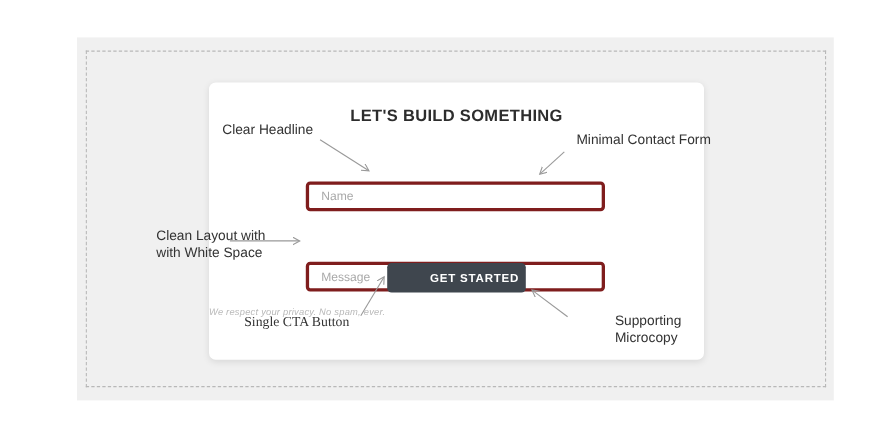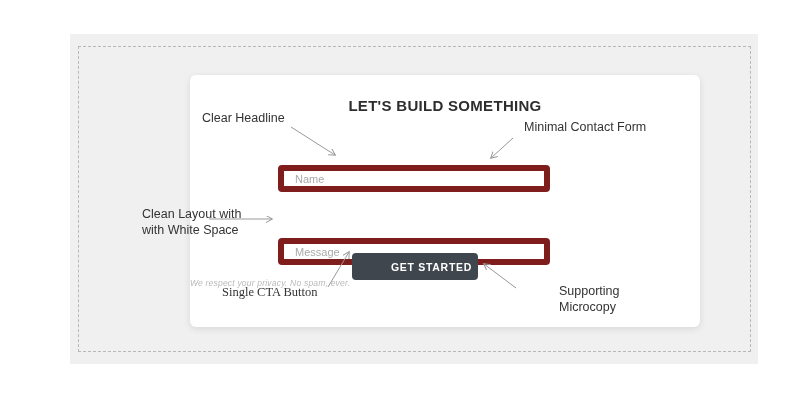--- a/index.html
+++ b/index.html
@@ -10,40 +10,40 @@
   }
   .gray-panel {
     position:absolute; left:70px; top:34px; width:688px; height:330px;
     background:#f0f0f0;
   }
   .dashed-border {
     position:absolute; left:8px; top:12px; right:7px; bottom:12px;
     border:1px dashed #b8b8b8;
   }
   .card {
-    position:absolute; left:190px; top:75px; width:510px; height:252px;
+    position:absolute; left:190px; top:75px; width:450px; height:252px;
     background:#ffffff; border-radius:6px;
     box-shadow:0 2px 7px rgba(0,0,0,0.10);
   }
   .headline {
     position:absolute; top:21px; left:0; right:0; text-align:center;
     font-size:15px; font-weight:bold; color:#2d2d2d;
     line-height:19px; letter-spacing:0.3px;
   }
   .field {
     position:absolute; left:88px; width:272px; height:27px;
-    border:6px solid #7f1d1d; border-radius:4px; background:#fff;
+    border:3px solid #7f1d1d; border-radius:4px; background:#fff;
     font-size:11px; color:#444; padding:0 11px;
     font-family:"Liberation Sans", sans-serif; outline:none;
   }
   .field::placeholder { color:#a9a9a9; }
   .field-name { top:90px; }
   .field-message { top:127px;margin-top:36px; }
   .cta {
-    position:absolute; left:162px; top:178px; width:126px; height:27px;
+    position:absolute; left:162px; top:164px; width:126px; height:27px;
     background:#3f464e; color:#ffffff; border:none; border-radius:4px;
     font-size:10.5px; font-weight:bold; letter-spacing:0.7px;
     font-family:"Liberation Sans", sans-serif; cursor:pointer;padding-left:33px;
   }
   .microcopy {
     position:absolute; top:203px; left:0; right:0; text-align:left;
     font-size:8.5px; color:#b9b9b9; letter-spacing:0.2px;font-style:italic;
   }
   .note {
     position:absolute; font-size:12.5px; font-weight:500; color:#333333;

